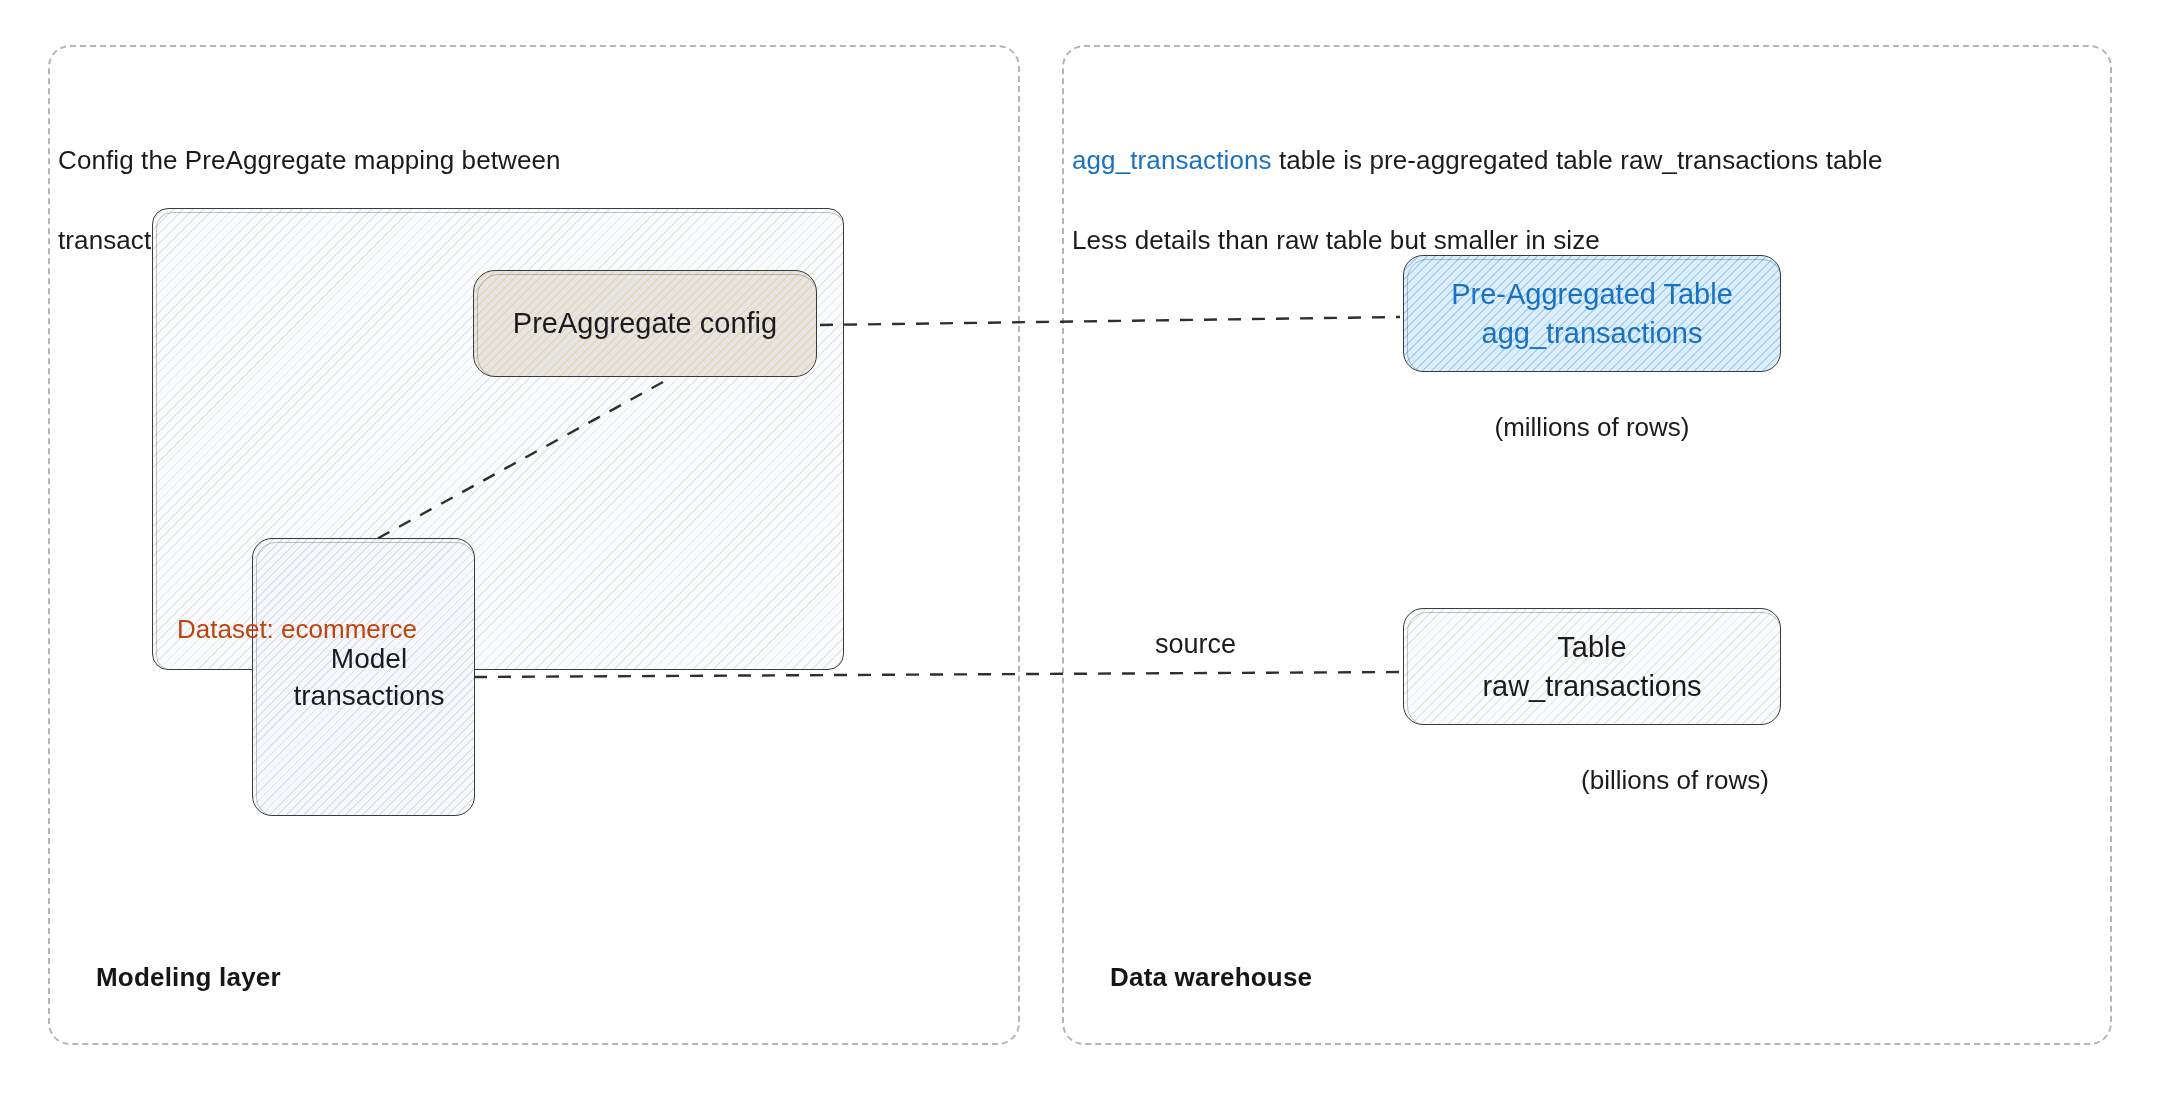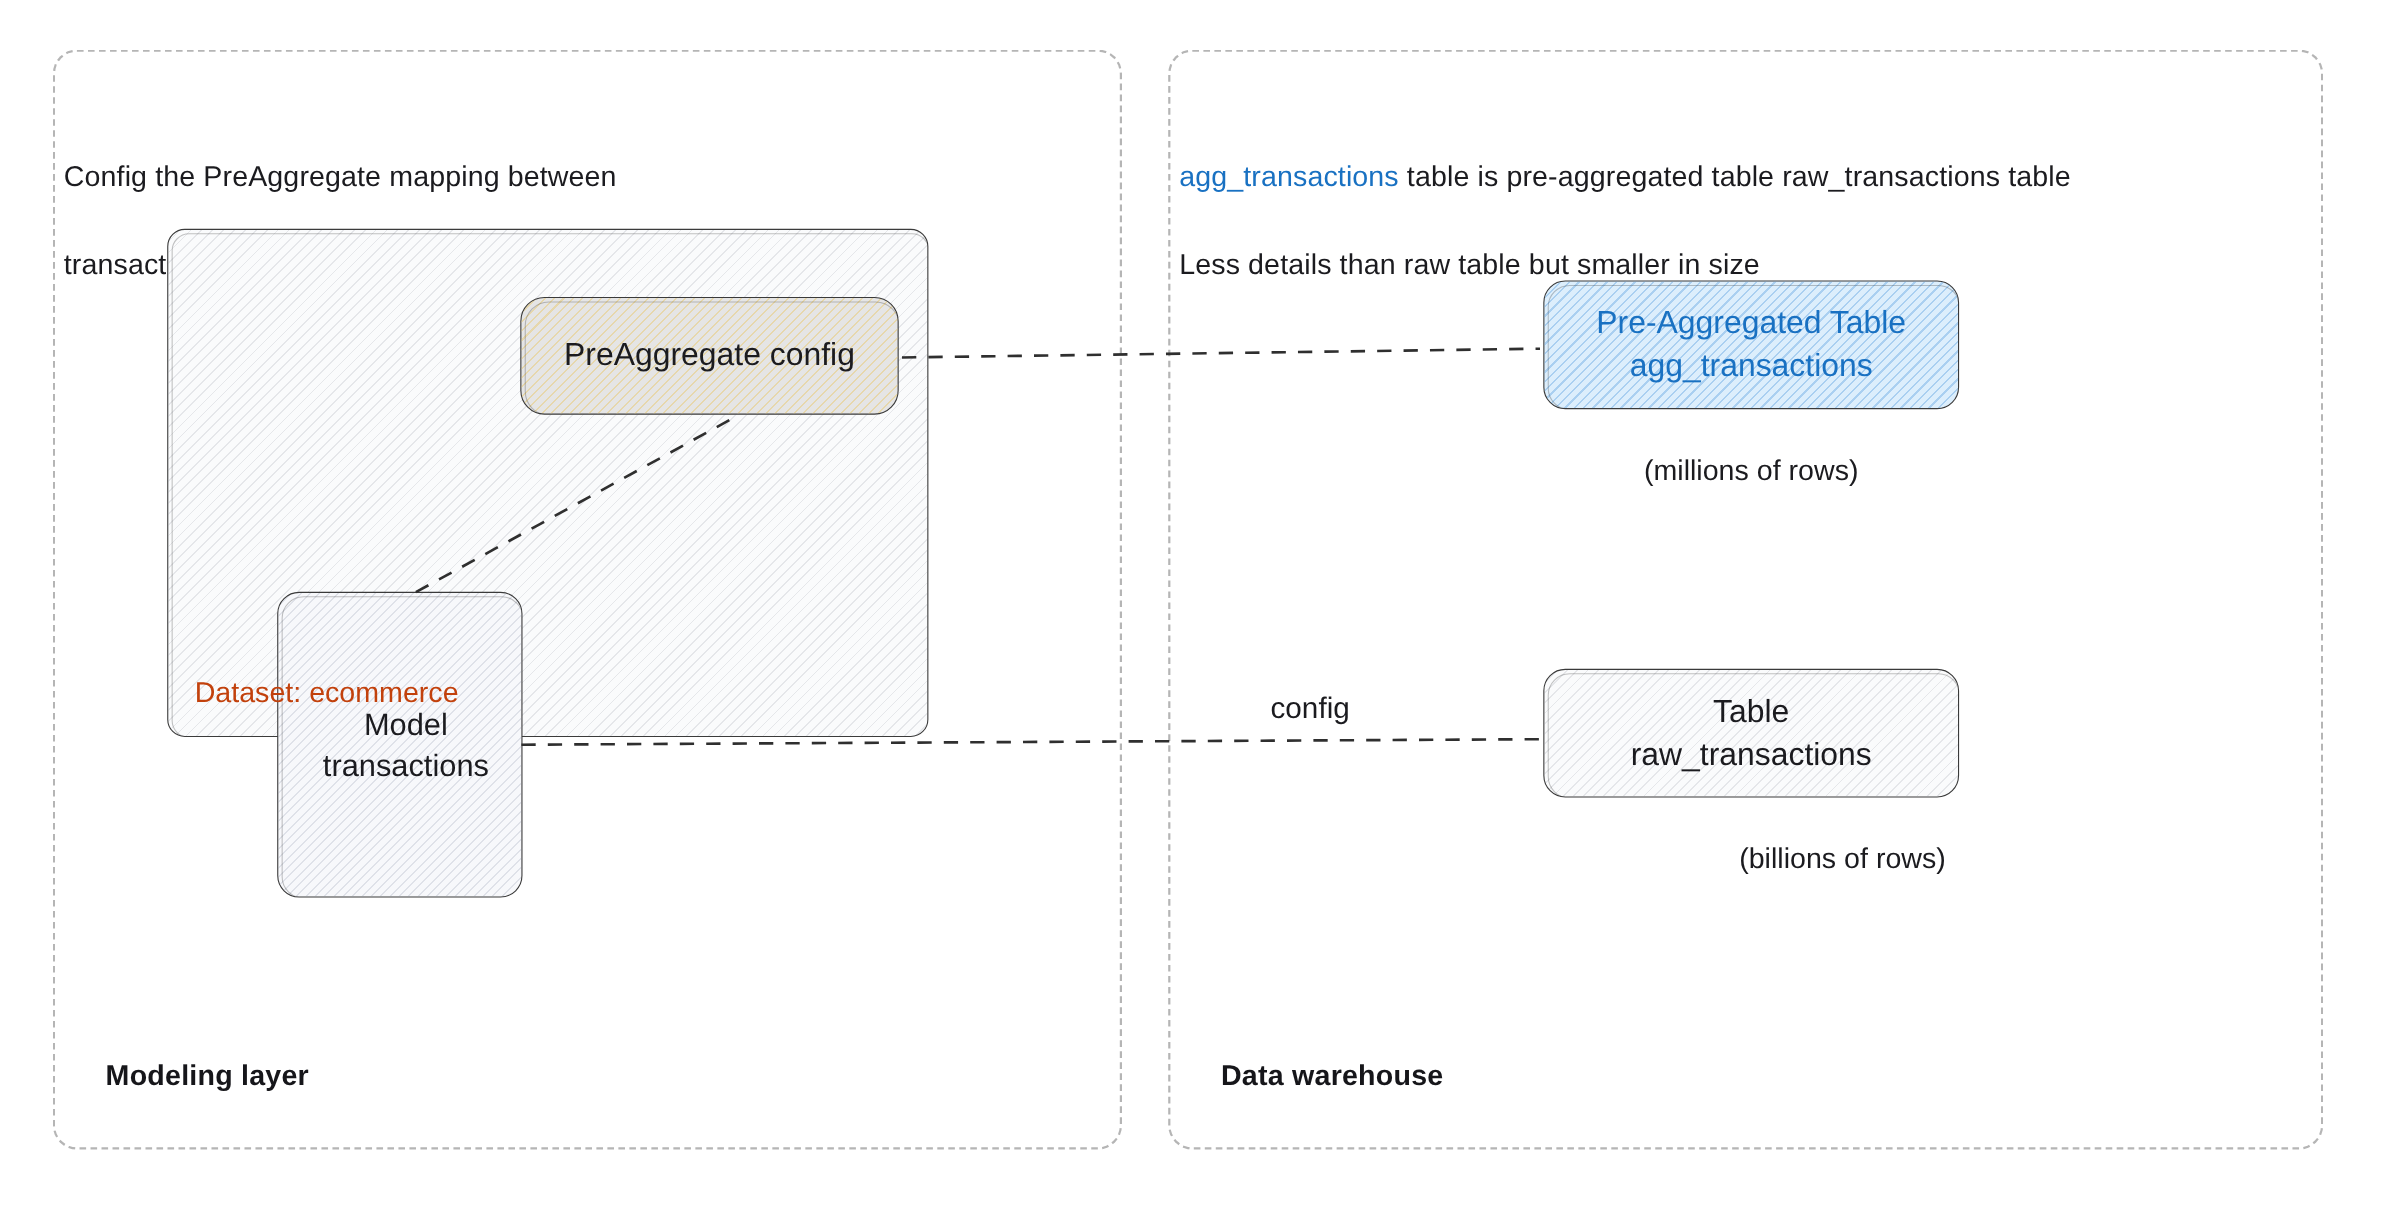--- a/index.html
+++ b/index.html
@@ -253,21 +253,21 @@
   </div>
   <div class="row-note" id="note-millions">(millions of rows)</div>
 
   <div class="hdbox" id="box-rawtable">
     <span class="txt"><span>Table</span><br><span>raw_transactions</span></span>
   </div>
   <div class="row-note" id="note-billions">(billions of rows)</div>
 
   <div class="panel-label" id="label-warehouse">Data warehouse</div>
 
-  <div id="label-source">config</div>
+  <div id="label-source">source</div>
 
   <svg id="wires" viewBox="0 0 2168 1097">
 
     <path d="M 820 325 L 1400 317" fill="none" stroke="#2f2f2f" stroke-width="2.4" stroke-dasharray="13 11" stroke-linecap="butt"></path>
 
     <path d="M 663 382 L 375 540" fill="none" stroke="#2f2f2f" stroke-width="2.4" stroke-dasharray="13 11" stroke-linecap="butt"></path>
 
     <path d="M 474 677 L 1400 672" fill="none" stroke="#2f2f2f" stroke-width="2.4" stroke-dasharray="13 11" stroke-linecap="butt"></path>
   </svg>
 

